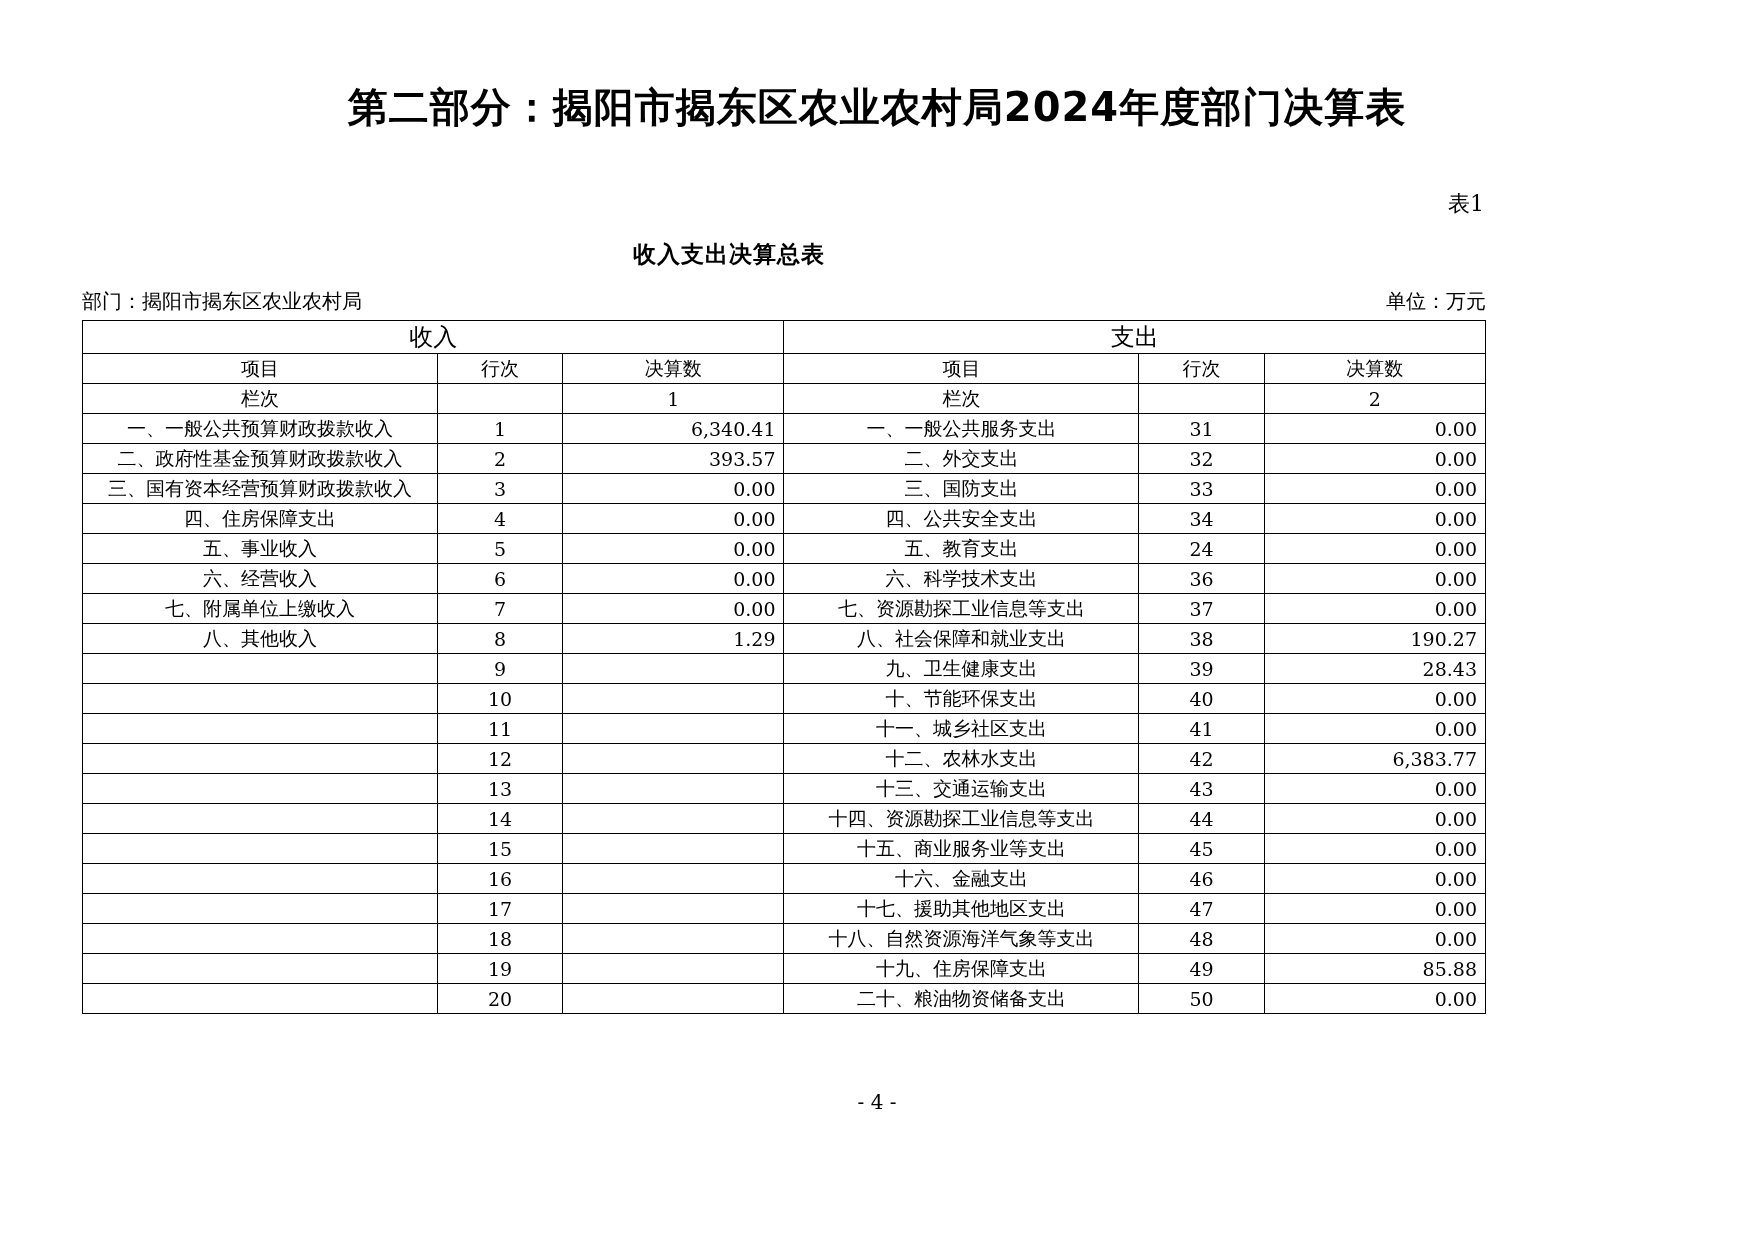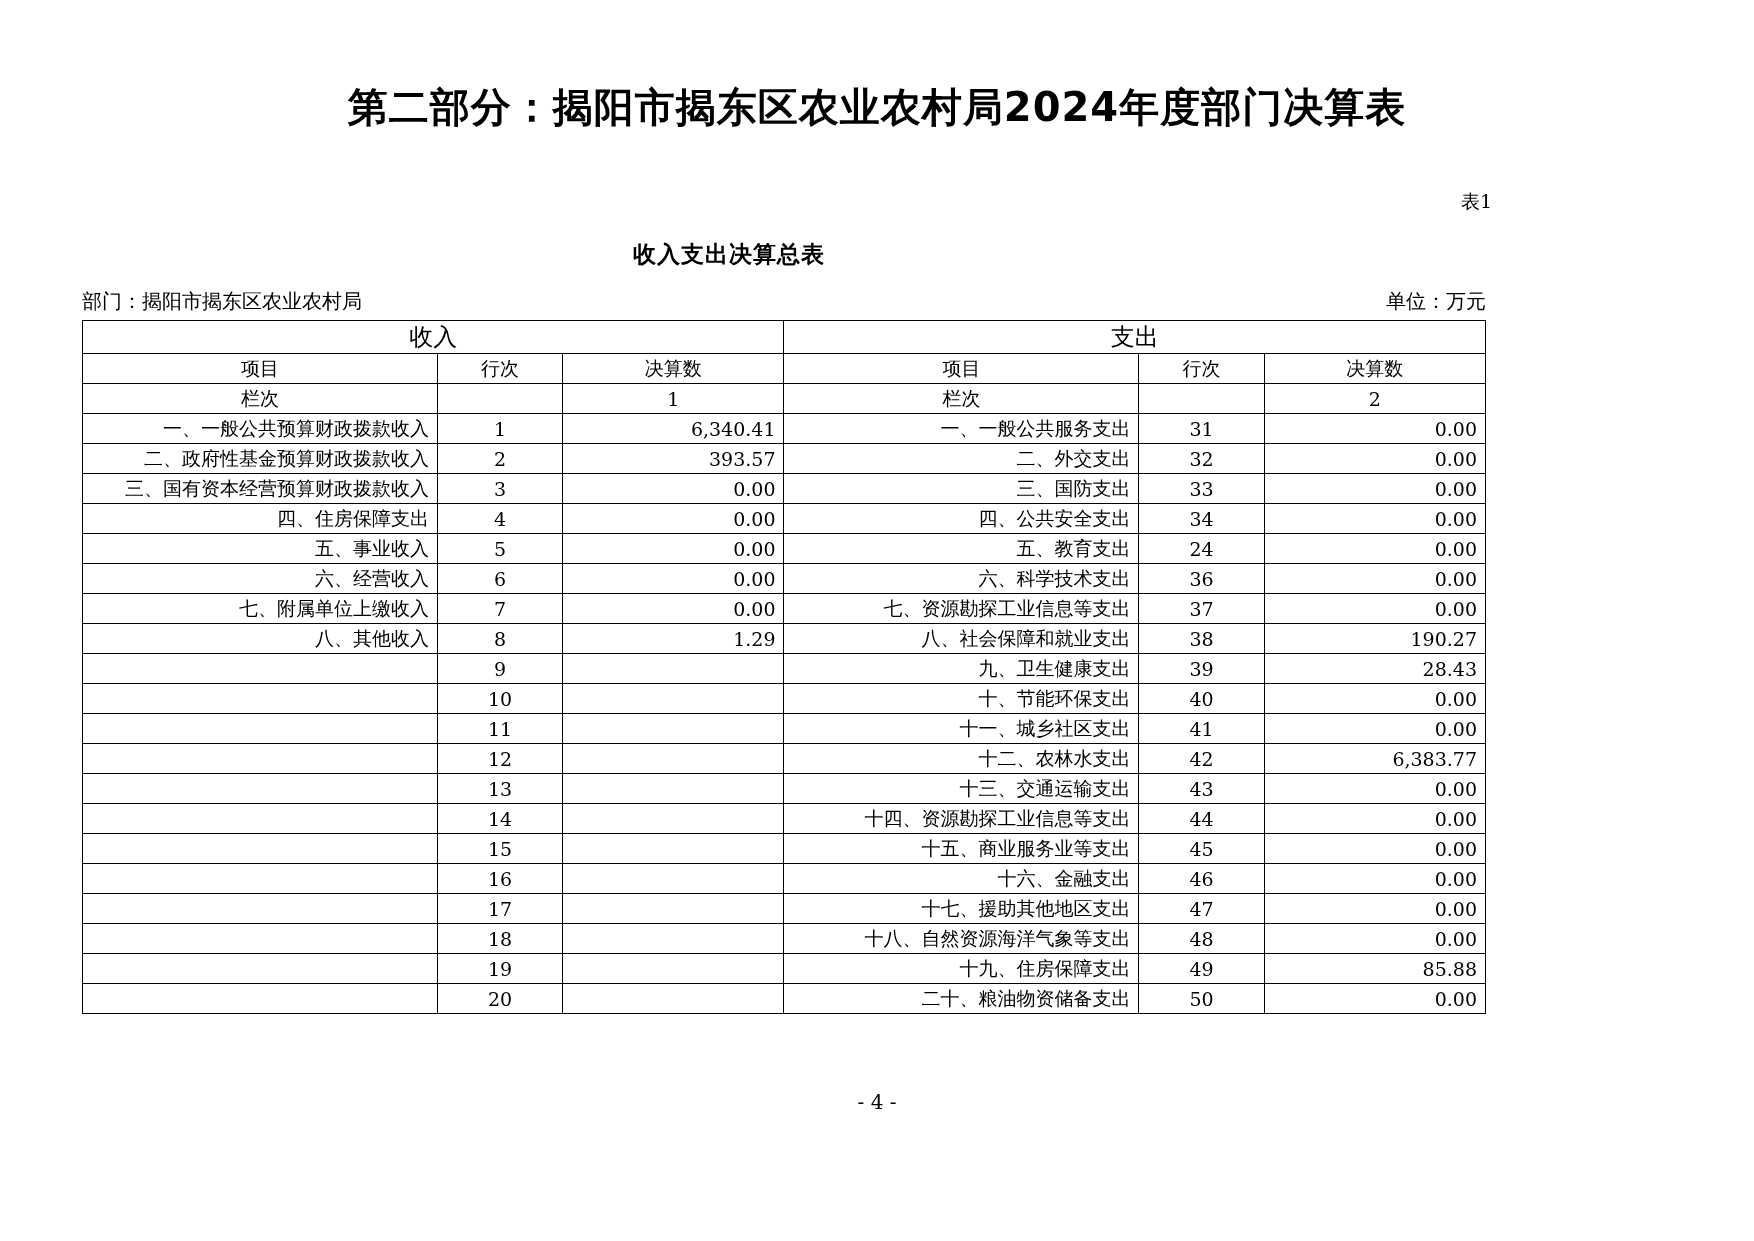--- a/index.html
+++ b/index.html
@@ -33,23 +33,23 @@
     font-weight: bold;
     font-size: 40px;
     letter-spacing: 1px;
     white-space: nowrap;
   }
 
   
   .table-no {
     position: absolute;
     top: 189px;
-    right: 262px;
-    font-family: "DejaVu Serif", "Liberation Serif", serif;
-    font-size: 19px;
+    right: 270px;
+    font-family: "DejaVu Serif", "Liberation Serif", serif;
+    font-size: 22px;
   }
 
   
   .sub-title {
     position: absolute;
     top: 239px;
     left: 0;
     width: 1458px;
     text-align: center;
     font-family: "DejaVu Serif", "Liberation Serif", serif;
@@ -90,21 +90,21 @@
   table.fin td {
     border: 1px solid #000000;
     height: 30px;
     padding: 0 8px;
     vertical-align: middle;
     box-sizing: border-box;
     overflow: hidden;
     white-space: nowrap;
   }
   .c-center { text-align: center; }
-  .c-left   { text-align: right; margin-top: 16px; }
+  .c-left   { text-align: center; margin-top: 16px; }
   .c-right  { text-align: right; padding-right: 12px; }
 
   
   col.w-item  { width: 340px; }
   col.w-line  { width: 120px; }
   col.w-val   { width: 212px; }
 
   
   .grp-head td { height: 32px; font-size: 24px; }
 

